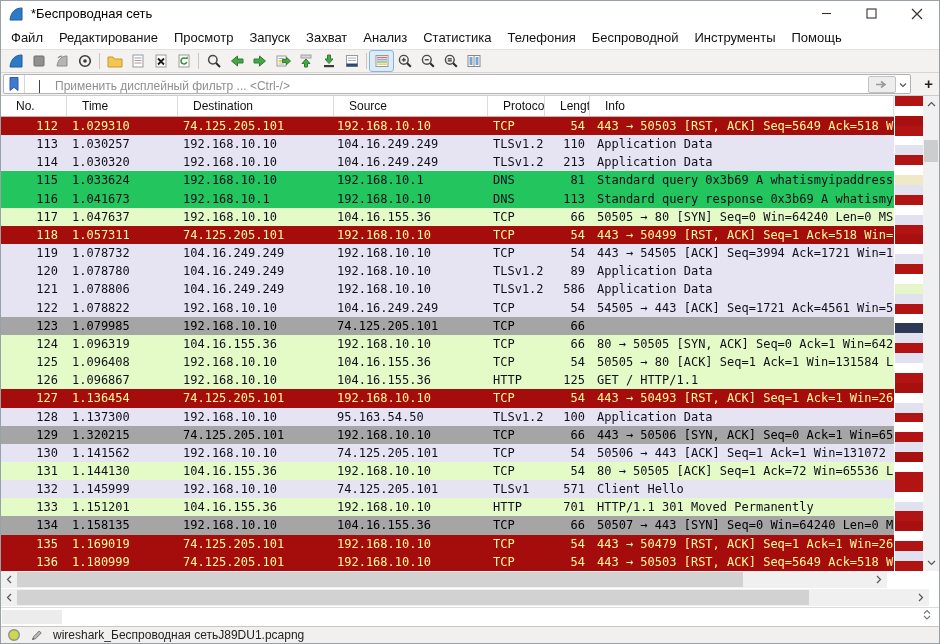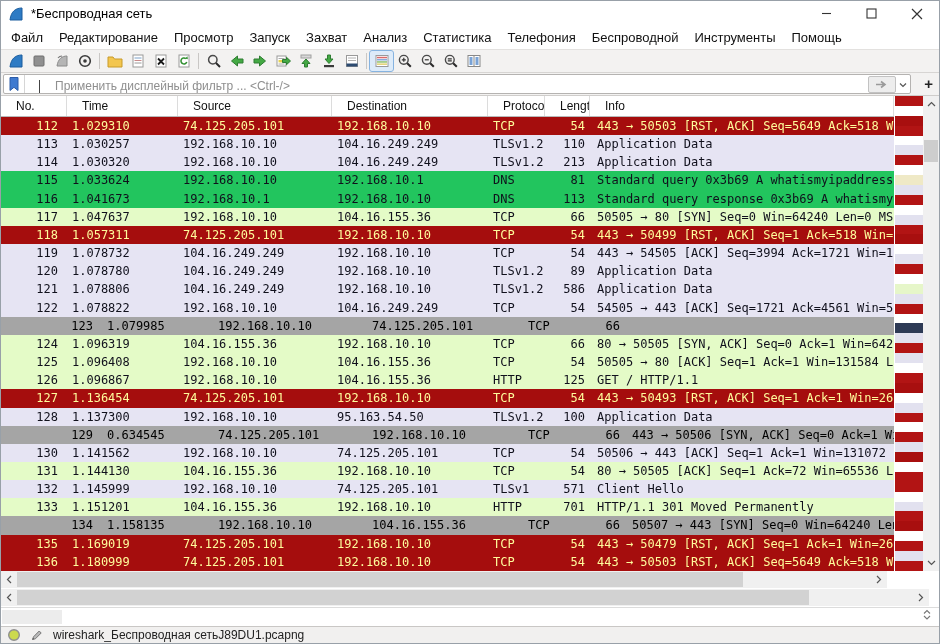--- a/index.html
+++ b/index.html
@@ -34,21 +34,21 @@
   
   .list{position:absolute;top:95px;left:0;width:938px;height:475px;background:#fff;}
   .hdr{display:flex;height:21px;line-height:21px;font-size:12px;color:#111;background:#fff;border-bottom:1px solid #b9b9b9;width:893px;box-sizing:border-box;}
   .hdr .cell{text-align:left;padding:0 0 0 15px;border-right:1px solid #dcdcdc;}
   .rows{position:absolute;top:21px;left:0;width:893px;height:454px;overflow:hidden;}
   .row{display:flex;height:18.16px;line-height:18.16px;font-family:"DejaVu Sans Mono",monospace;font-size:12px;color:#10101c;width:893px;}
   .row.red{background:#a50d0d;color:#fffc9c;}
   .row.lav{background:#e6e4f3;}
   .row.blue{background:#22c55e;}
   .row.green{background:#e4fbc7;}
-  .row.gray{background:#a5a5a5;color:#000;padding-left:35px;}
+  .row.gray{background:#a5a5a5;color:#000;}
   .cell{flex:none;overflow:hidden;white-space:nowrap;box-sizing:border-box;padding-left:5px;}
   .c0{width:66px;} .c1{width:111px;} .c2{width:154px;} .c3{width:156px;} .c4{width:57px;} .c5{width:45px;} .c6{flex:1;padding-left:7px;}
   .row .c0{text-align:right;padding-left:0;padding-right:9px;}
   .row .c5{text-align:right;padding-left:0;padding-right:5px;}
   
   .minimap{position:absolute;left:894px;top:0;width:28px;height:475px;display:flex;flex-direction:column;background:#fff;}
   .vscroll{position:absolute;left:922px;top:0;width:16px;height:475px;background:#f0f0f0;}
   .vs-up,.vs-down{position:absolute;left:0;width:16px;height:16px;display:flex;align-items:center;justify-content:center;}
   .vs-up{top:0;} .vs-down{bottom:0;}
   .vs-thumb{position:absolute;left:1px;top:44px;width:14px;height:22px;background:#cdcdcd;}
@@ -278,22 +278,22 @@
           </span>
       </span>
     </div>
     <span class="add-btn">+</span>
   </div>
 
   <div class="list">
     <div class="hdr">
         <div class="cell c0">No.</div>
         <div class="cell c1">Time</div>
+        <div class="cell c3">Destination</div>
         <div class="cell c2">Source</div>
-        <div class="cell c3">Destination</div>
         <div class="cell c4">Protocol</div>
         <div class="cell c5">Length</div>
         <div class="cell c6">Info</div>
       </div>
     <div class="rows">
         <div class="row red">
           <div class="cell c0">112</div>
           <div class="cell c1">1.029310</div>
           <div class="cell c2">74.125.205.101</div>
           <div class="cell c3">192.168.10.10</div>
@@ -439,21 +439,21 @@
           <div class="cell c0">128</div>
           <div class="cell c1">1.137300</div>
           <div class="cell c2">192.168.10.10</div>
           <div class="cell c3">95.163.54.50</div>
           <div class="cell c4">TLSv1.2</div>
           <div class="cell c5">100</div>
           <div class="cell c6">Application Data</div>
         </div>
         <div class="row gray">
           <div class="cell c0">129</div>
-          <div class="cell c1">0.634545</div>
+          <div class="cell c1">1.320215</div>
           <div class="cell c2">74.125.205.101</div>
           <div class="cell c3">192.168.10.10</div>
           <div class="cell c4">TCP</div>
           <div class="cell c5">66</div>
           <div class="cell c6">443 → 50506 [SYN, ACK] Seq=0 Ack=1 Win=65</div>
         </div>
         <div class="row lav">
           <div class="cell c0">130</div>
           <div class="cell c1">1.141562</div>
           <div class="cell c2">192.168.10.10</div>

